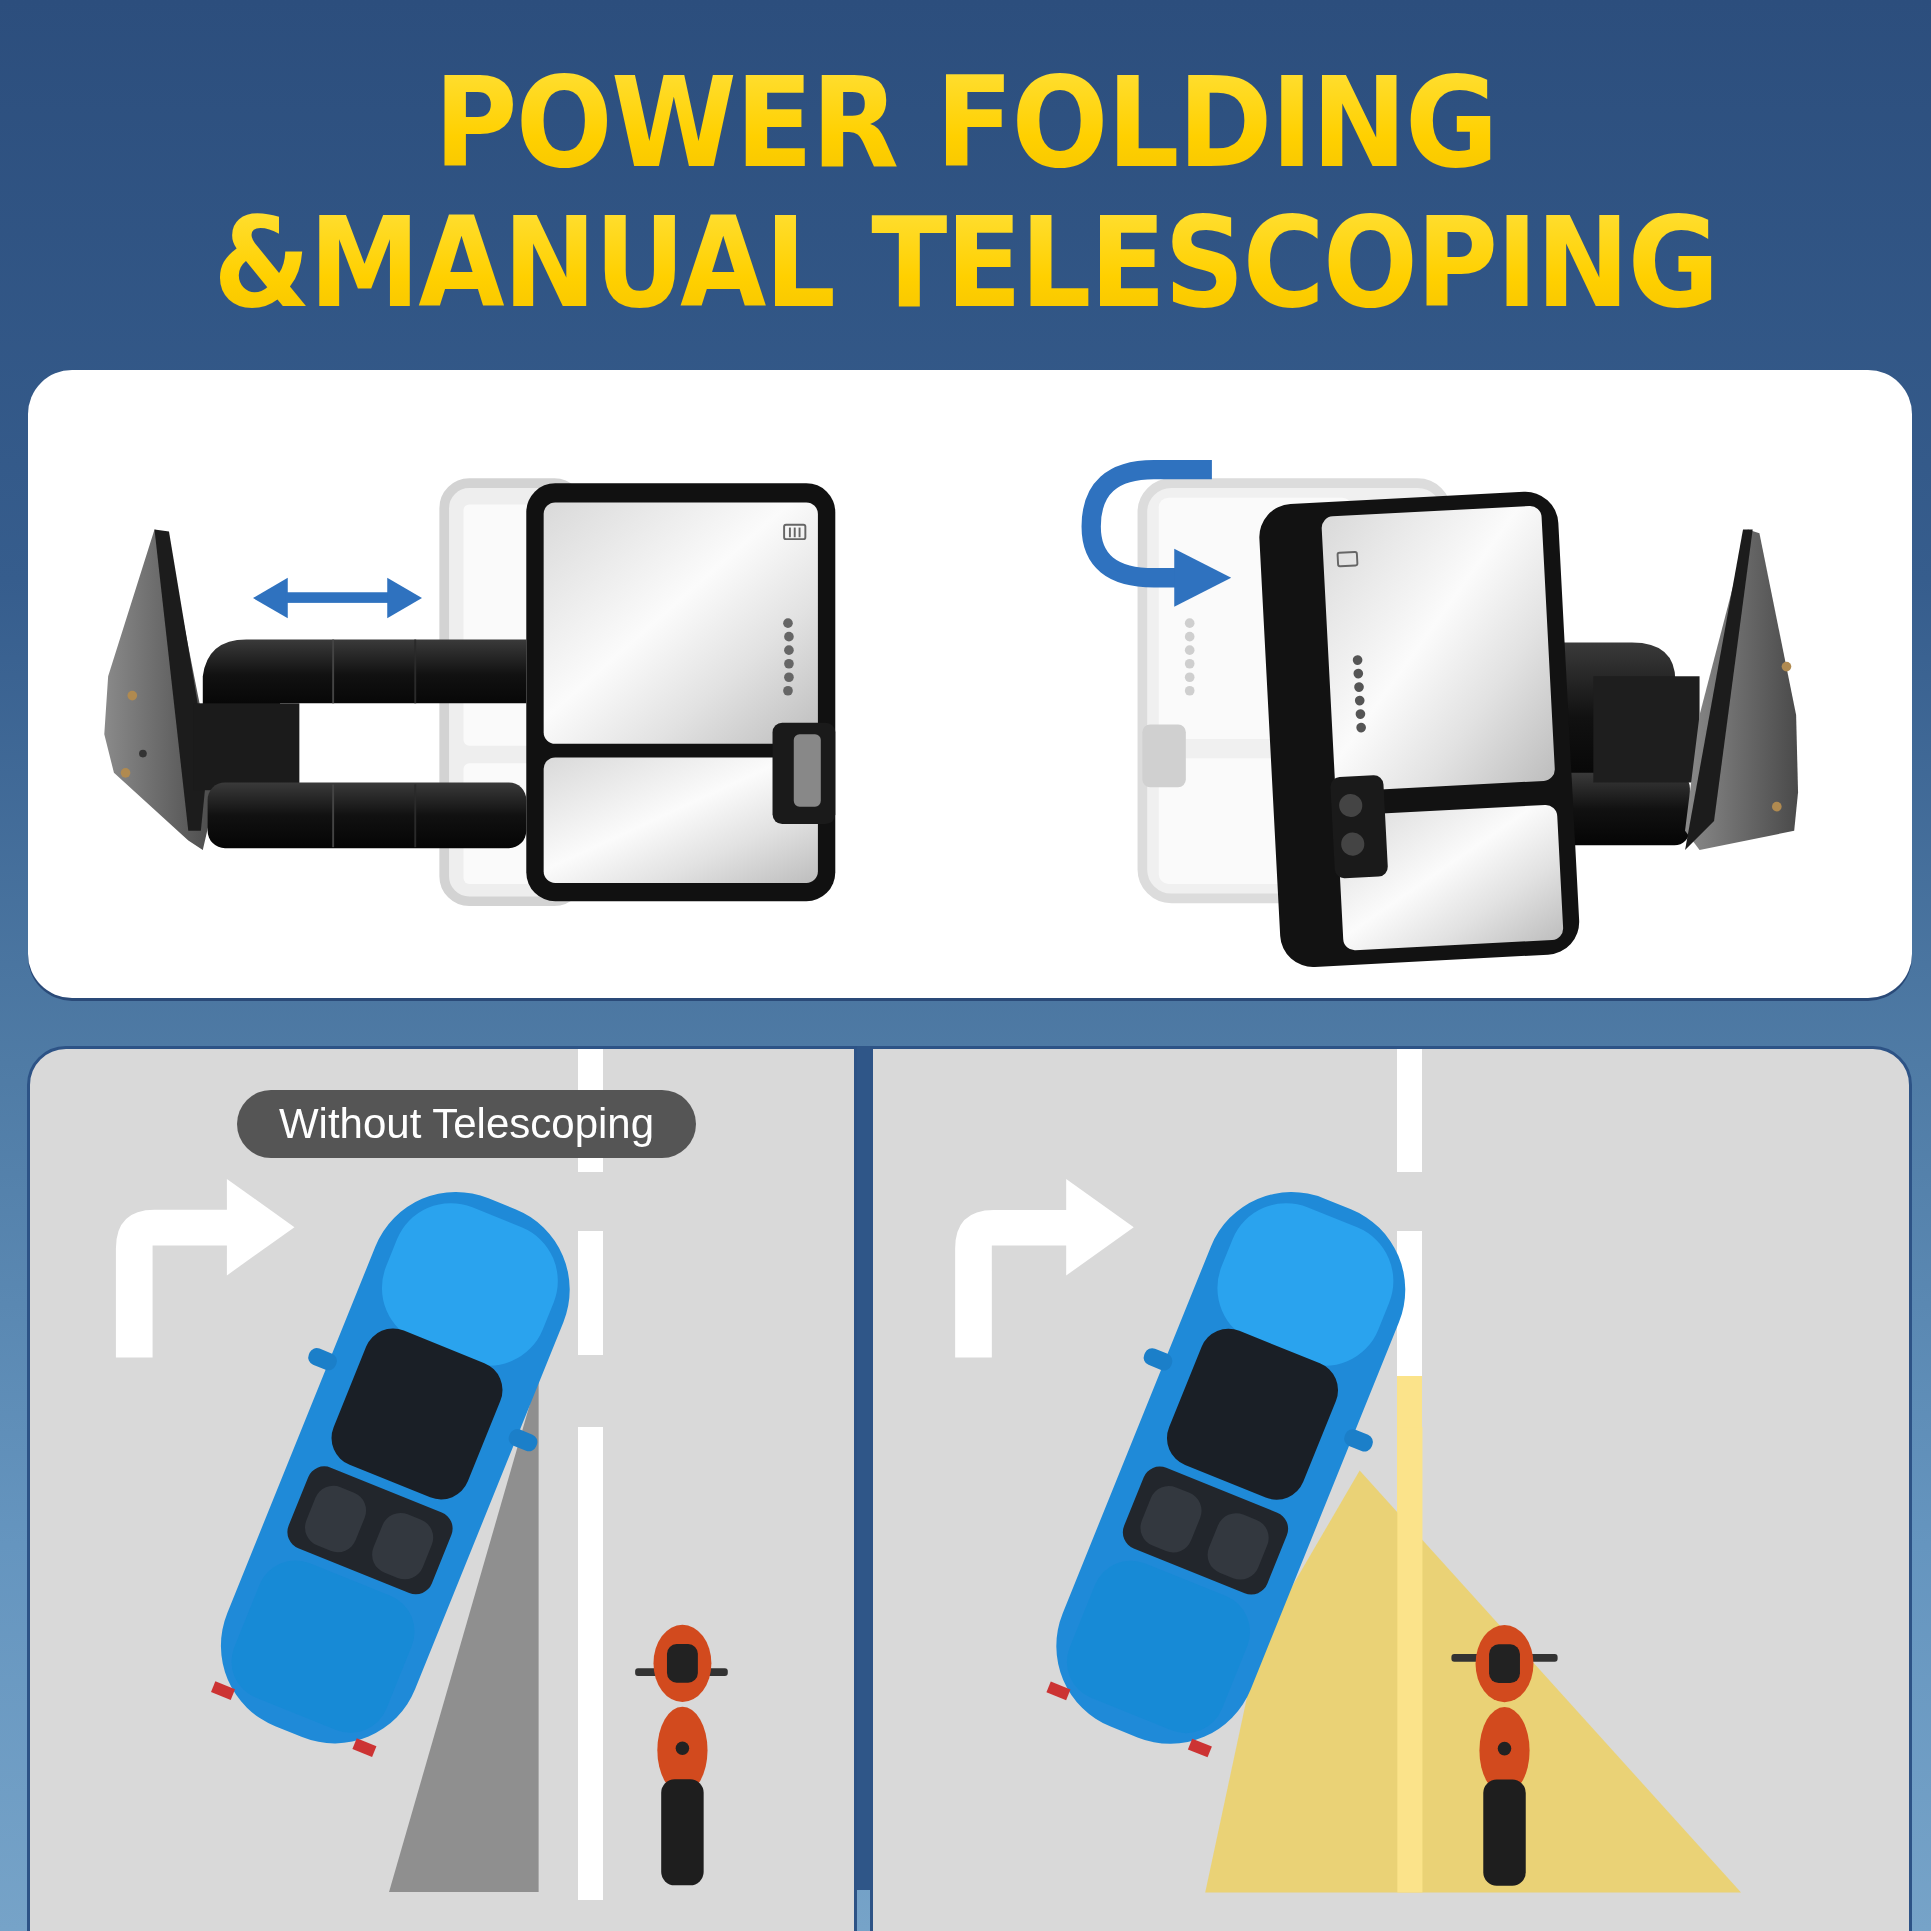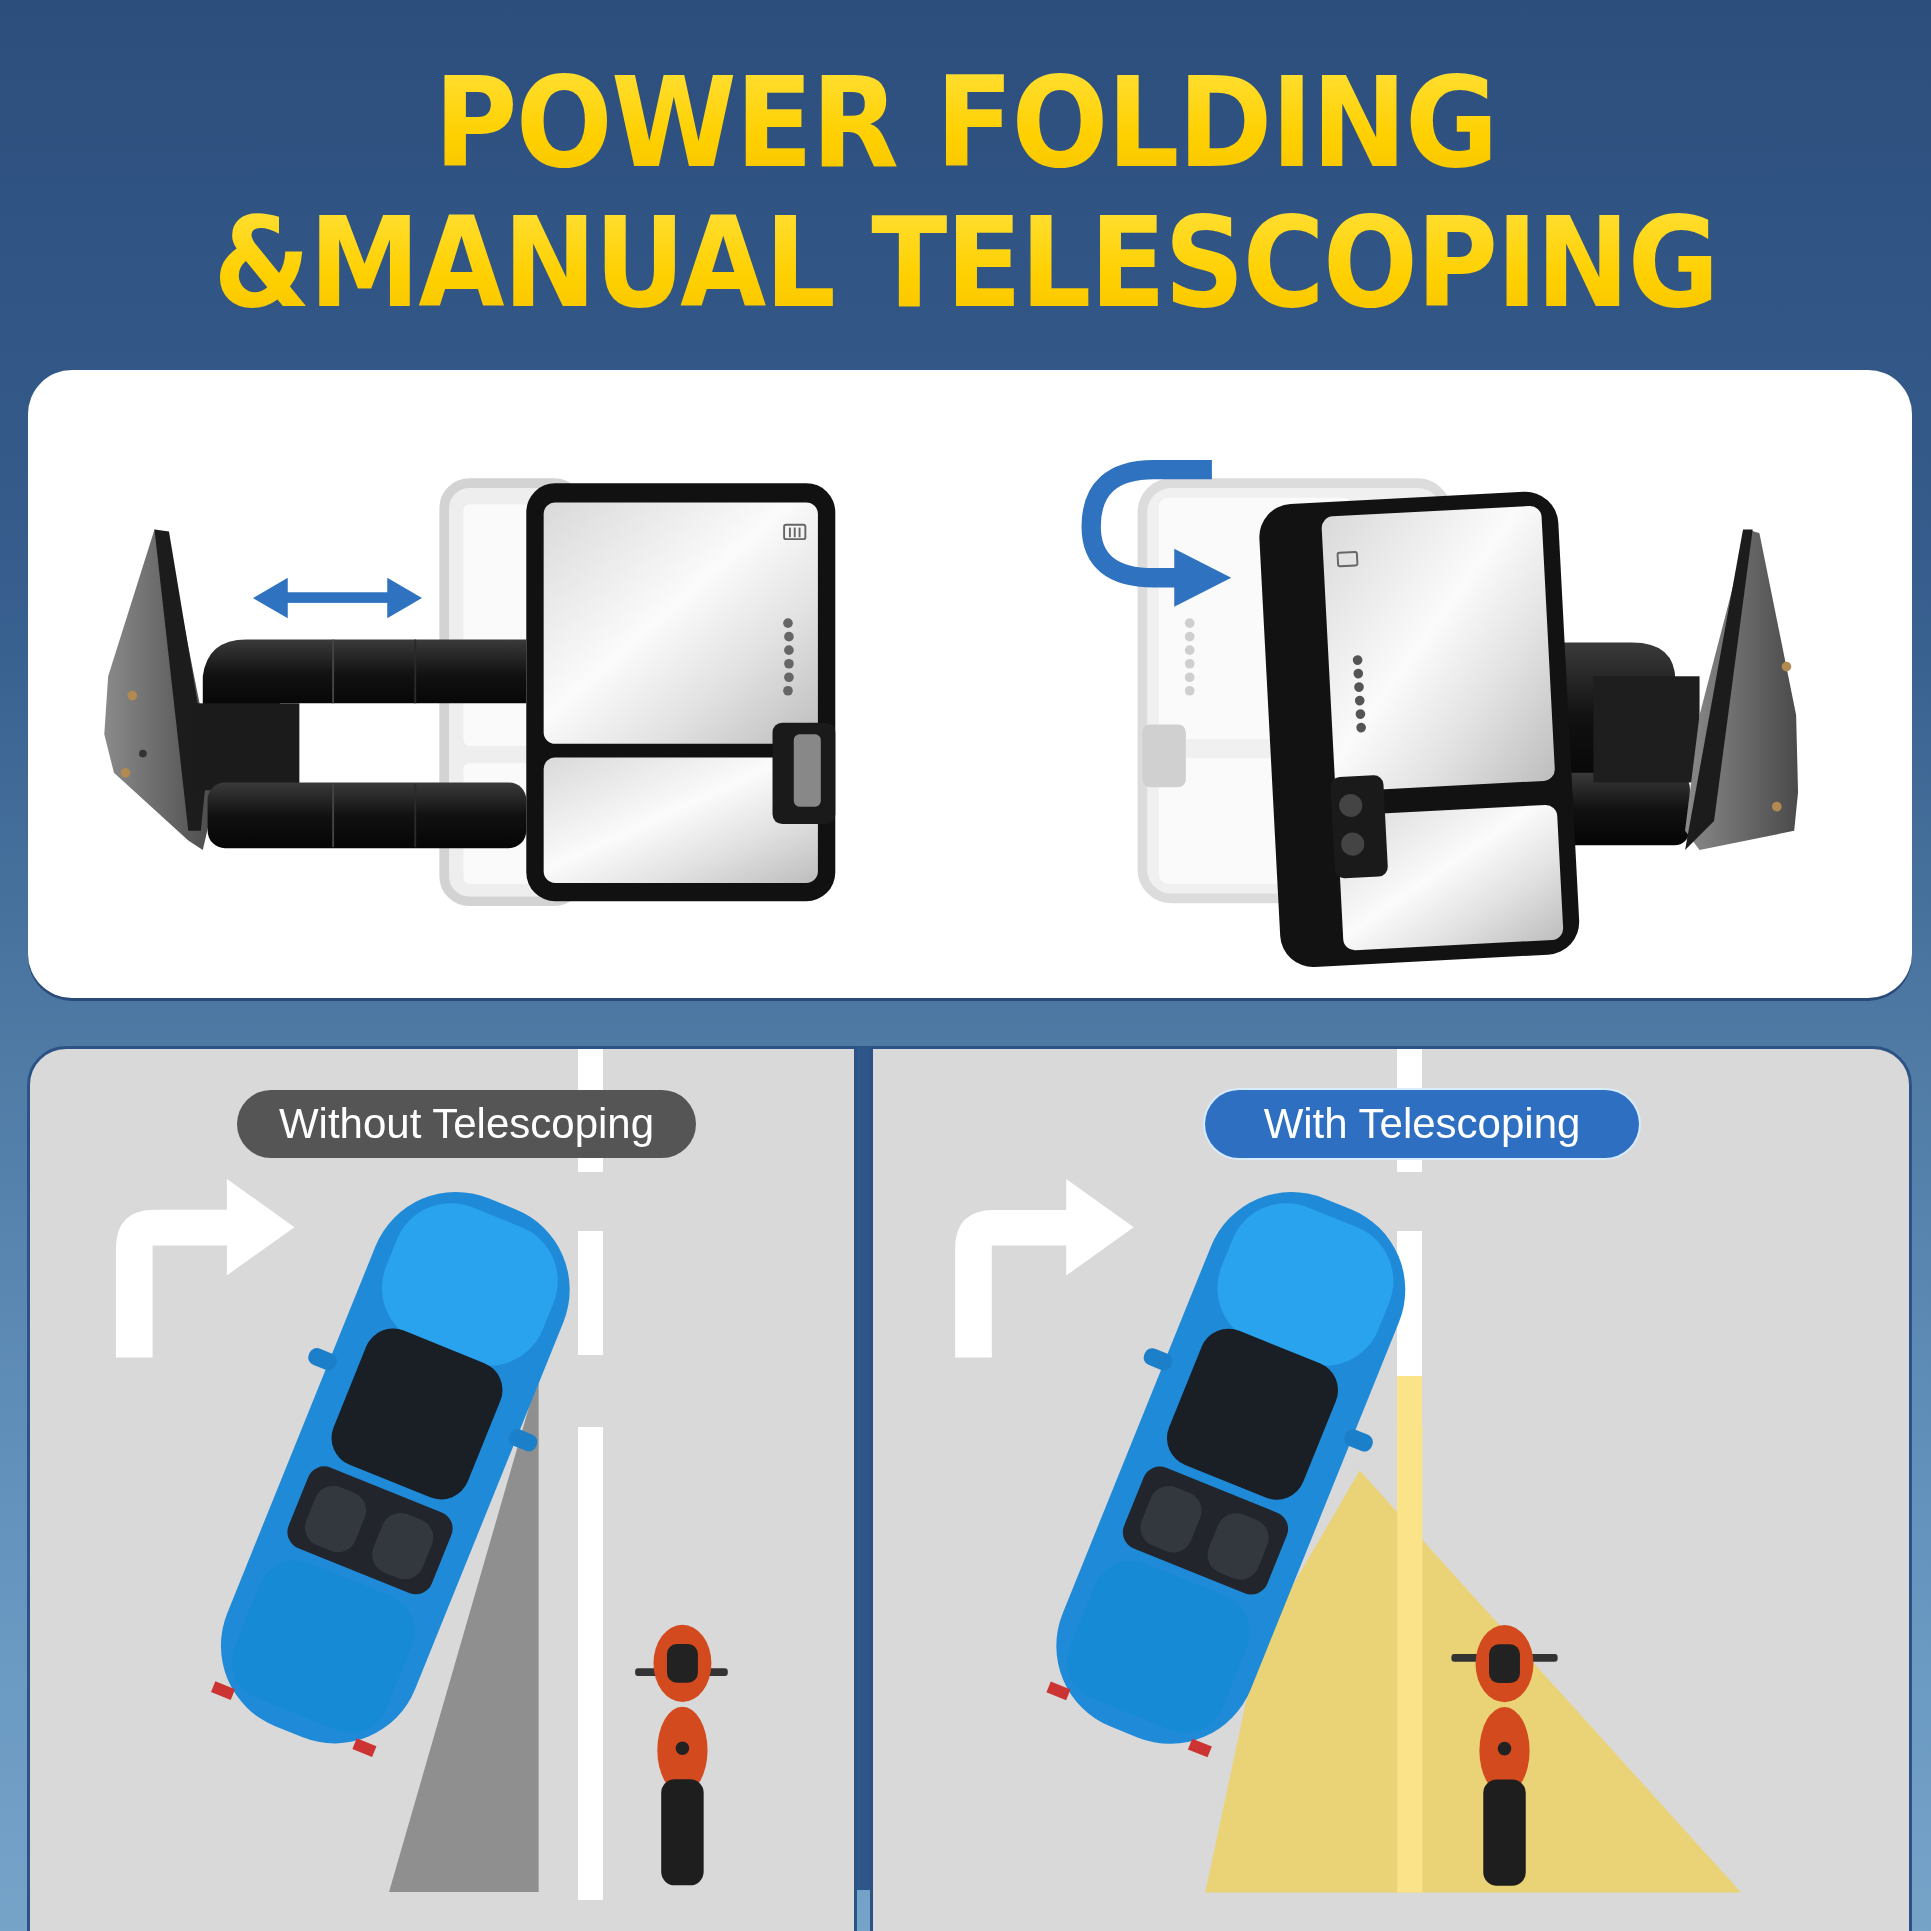--- a/index.html
+++ b/index.html
@@ -220,15 +220,14 @@
 
     <g>
       <rect x="1500" y="1710" width="110" height="8" rx="3" fill="#333"></rect>
       <ellipse cx="1555" cy="1720" rx="30" ry="40" fill="#d24a1e"></ellipse>
       <rect x="1539" y="1700" width="32" height="40" rx="10" fill="#222"></rect>
       <ellipse cx="1555" cy="1810" rx="26" ry="45" fill="#d24a1e"></ellipse>
       <circle cx="1555" cy="1808" r="7" fill="#222"></circle>
       <rect x="1533" y="1840" width="44" height="110" rx="14" fill="#1e1e1e"></rect>
     </g>
   </svg>
-  <div class="pill pill-blue" style="left:332px;top:41px;width:434px;">With Telescoping</div>
 </div>
 
 
 </body></html>

